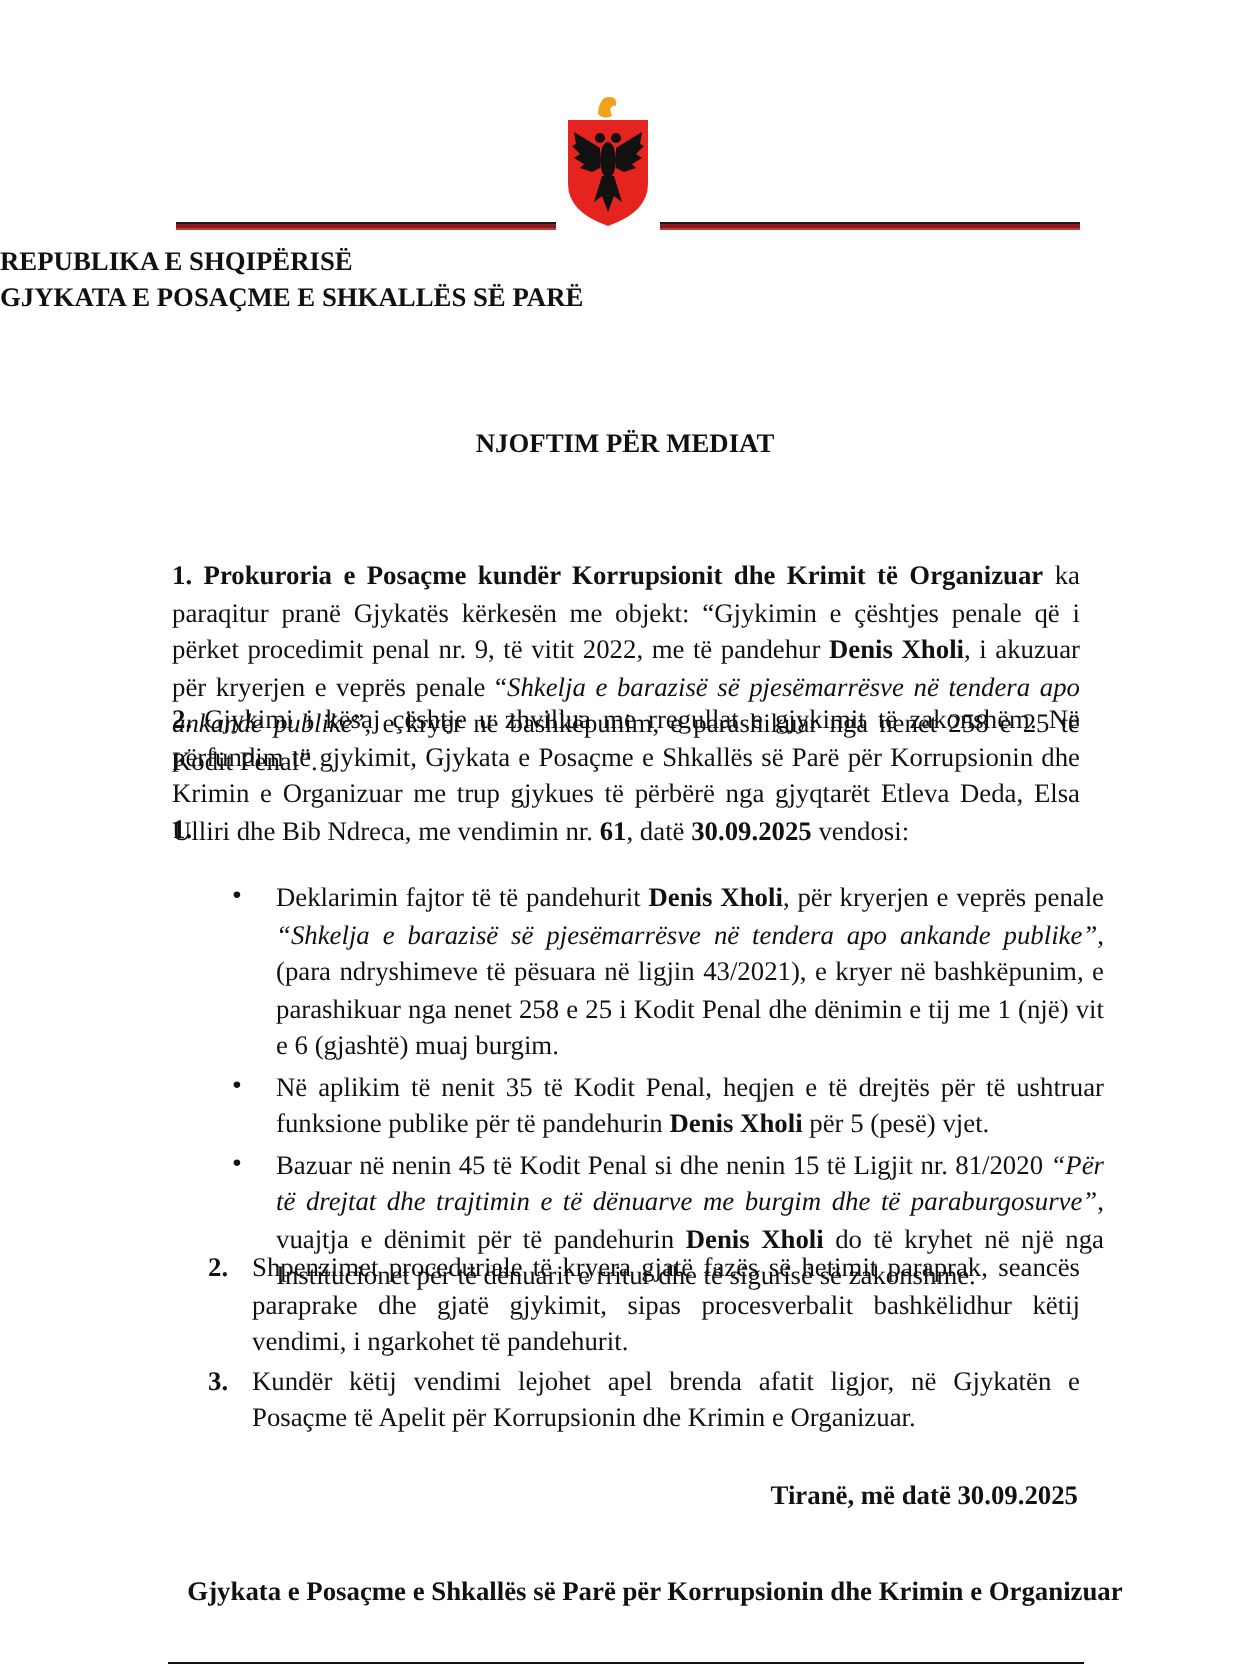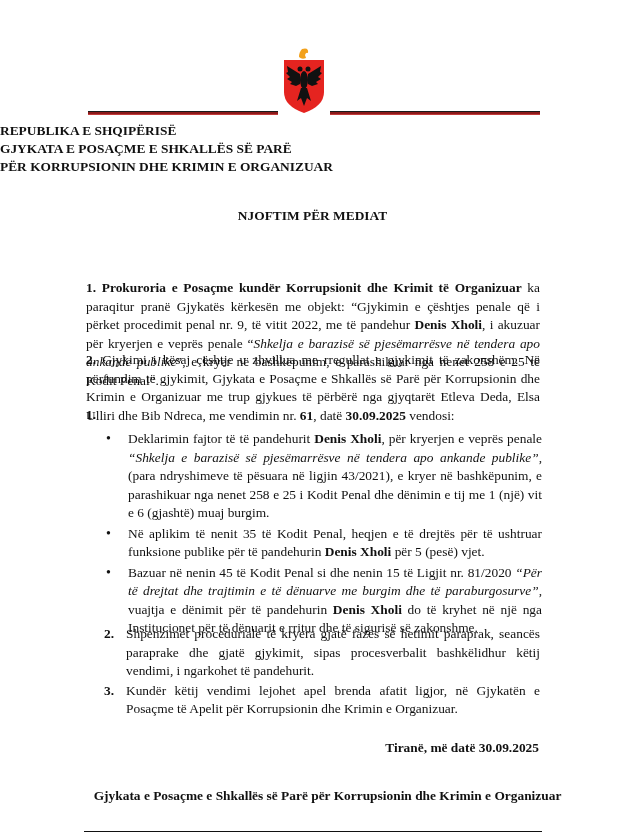--- a/index.html
+++ b/index.html
@@ -4,27 +4,27 @@
 <style>
   html, body { margin: 0; padding: 0; background: #ffffff; }
   body { width: 625px; height: 836px; position: relative; overflow: hidden;
          font-family: "Liberation Serif", serif; color: #111; }
   .emblem { position: absolute; left: 282px; top: 46px; width: 44px; height: 68px; }
   .header-rule { position: absolute; top: 111px; height: 4px; background: linear-gradient(#1a1a1a 0 1px, #8b1a1a 1px 3px, #c23a3a 3px 4px); }
   .header-rule.left { left: 88px; width: 190px; }
   .header-rule.right { left: 330px; width: 210px; }
   .inst { position: absolute; left: 0; width: 625px; top: 122px; text-align: left;
           font-weight: bold; font-size: 13.4px; line-height: 18px; }
-  .title { position: absolute; left: 0; width: 625px; top: 208px; text-align: center;
+  .title { position: absolute; left: 0; width: 625px; top: 214px; text-align: center;
            font-weight: bold; font-size: 13.4px; }
   .body { position: absolute; left: 86px; width: 454px; font-size: 13.4px; line-height: 18.5px; text-align: justify; margin-top: 36px; }
   .p1 { top: 243px; }
   .p2 { top: 315px; }
   .p3num { position: absolute; left: 86px; top: 407px; font-weight: bold; font-size: 13.4px; }
-  ul.bullets { position: absolute; left: 126px; width: 414px; top: 428px; margin: 2px; padding: 0; list-style: none;
+  ul.bullets { position: absolute; left: 126px; width: 414px; top: 428px; margin: 12px; padding: 0; list-style: none;
                font-size: 13.4px; line-height: 18.5px; text-align: justify; }
   ul.bullets li { position: relative; margin-bottom: 2px; }
   ul.bullets li::before { content: "•"; position: absolute; left: -22px; top: 0; font-size: 14px; }
   ol.items { position: absolute; left: 126px; width: 414px; top: 625px; margin: 0; padding: 0; list-style: none;
              font-size: 13.4px; line-height: 18.5px; text-align: justify; }
   ol.items li { position: relative; margin-bottom: 1px; }
   .num { position: absolute; left: -22px; font-weight: bold; }
   .place-date { position: absolute; right: 86px; top: 740px; font-weight: bold; font-size: 13.4px; text-align: right; }
   .signature { position: absolute; left: 0; width: 625px; top: 788px; text-align: center; font-weight: bold; font-size: 13.4px; margin-left: 15px; }
   .footer-rule { position: absolute; left: 84px; width: 458px; top: 831px; height: 1px; background: #111; }
@@ -45,21 +45,20 @@
     <path d="M26 28 L39 20 L38 26 L40 27 L36 31 L39 33 L34 36 L36 38 L30 40 L26 38 Z"></path>
     <path d="M19 42 L15 55 L19 52 L22 60 L25 52 L29 55 L25 42 Z"></path>
   </g>
 </svg>
 <div class="header-rule left"></div>
 <div class="header-rule right"></div>
 
 <div class="inst">
   <div>REPUBLIKA E SHQIPËRISË</div>
   <div>GJYKATA E POSAÇME E SHKALLËS SË PARË</div>
-  <div>PËR KORRUPSIONIN DHE KRIMIN E ORGANIZUAR</div>
 </div>
 
 <div class="title">NJOFTIM PËR MEDIAT</div>
 
 <div class="body p1">
   <span class="b">1.</span>
   <span class="b">Prokuroria e Posaçme kundër Korrupsionit dhe Krimit të Organizuar</span><span> ka paraqitur pranë Gjykatës kërkesën me objekt: “Gjykimin e çështjes penale që i përket procedimit penal nr. 9, të vitit 2022, me të pandehur </span><span class="b">Denis Xholi</span><span>, i akuzuar për kryerjen e veprës penale “</span><span class="i">Shkelja e barazisë së pjesëmarrësve në tendera apo ankande publike</span><span>”, e kryer në bashkëpunim, e parashikuar nga nenet 258 e 25 të Kodit Penal”.</span>
 </div>
 
 <div class="body p2">

